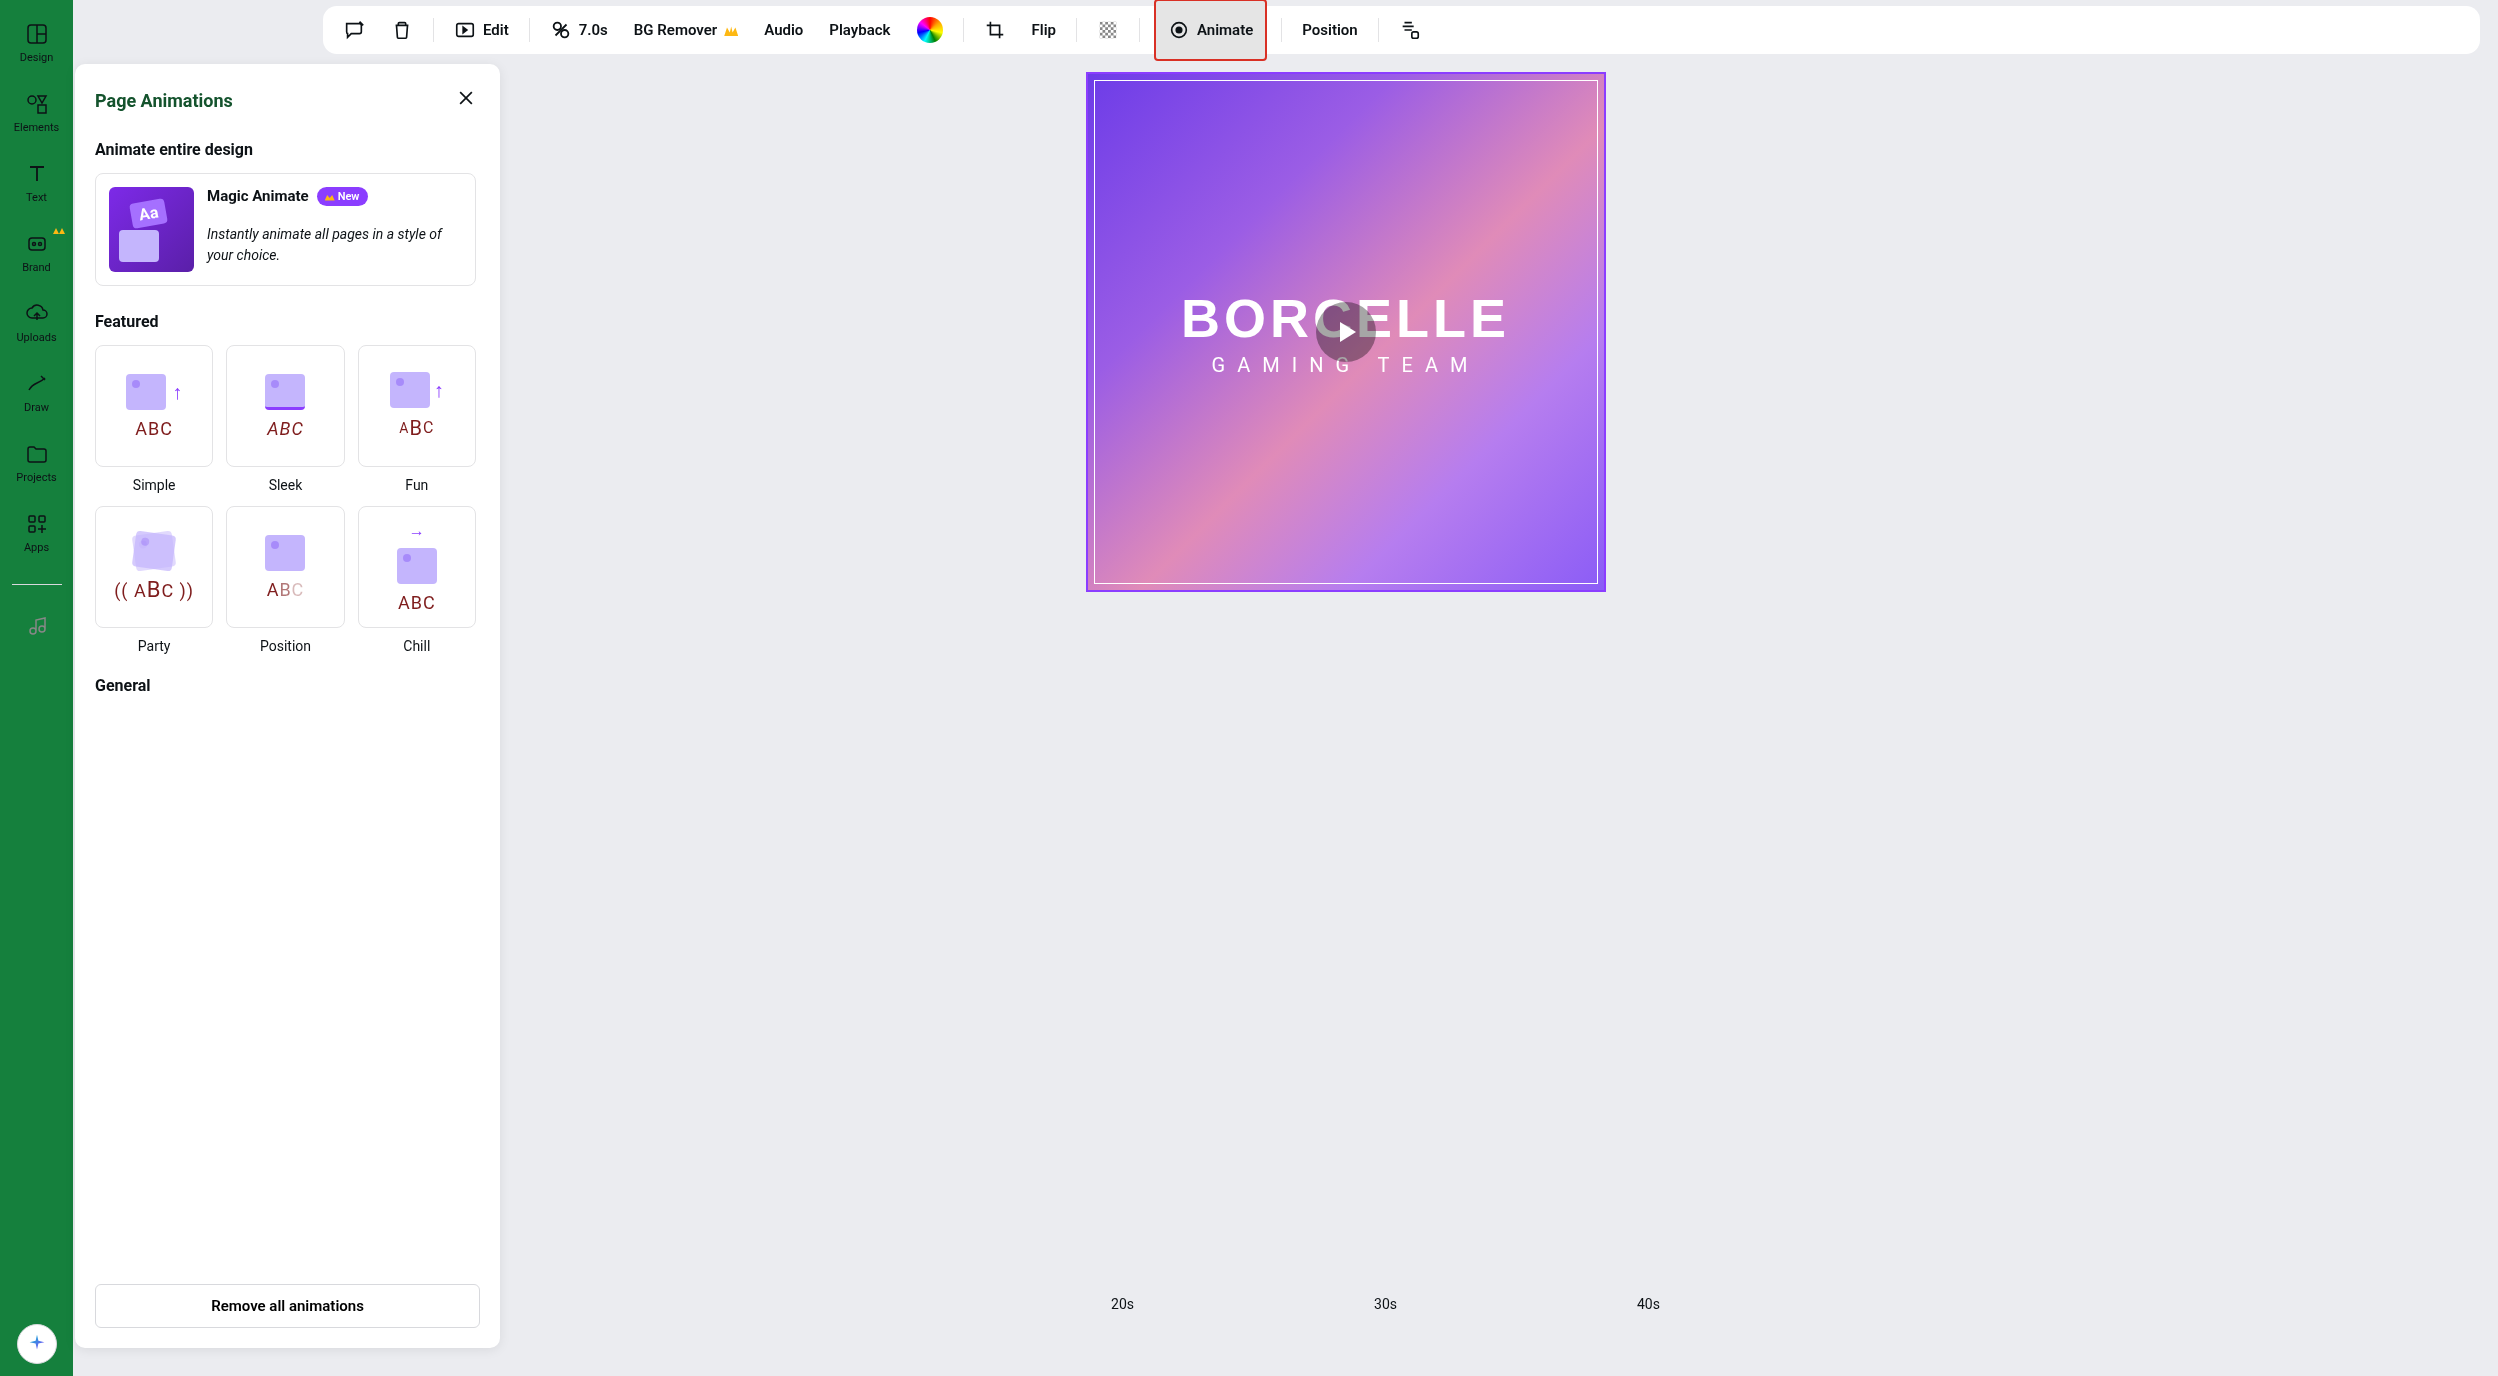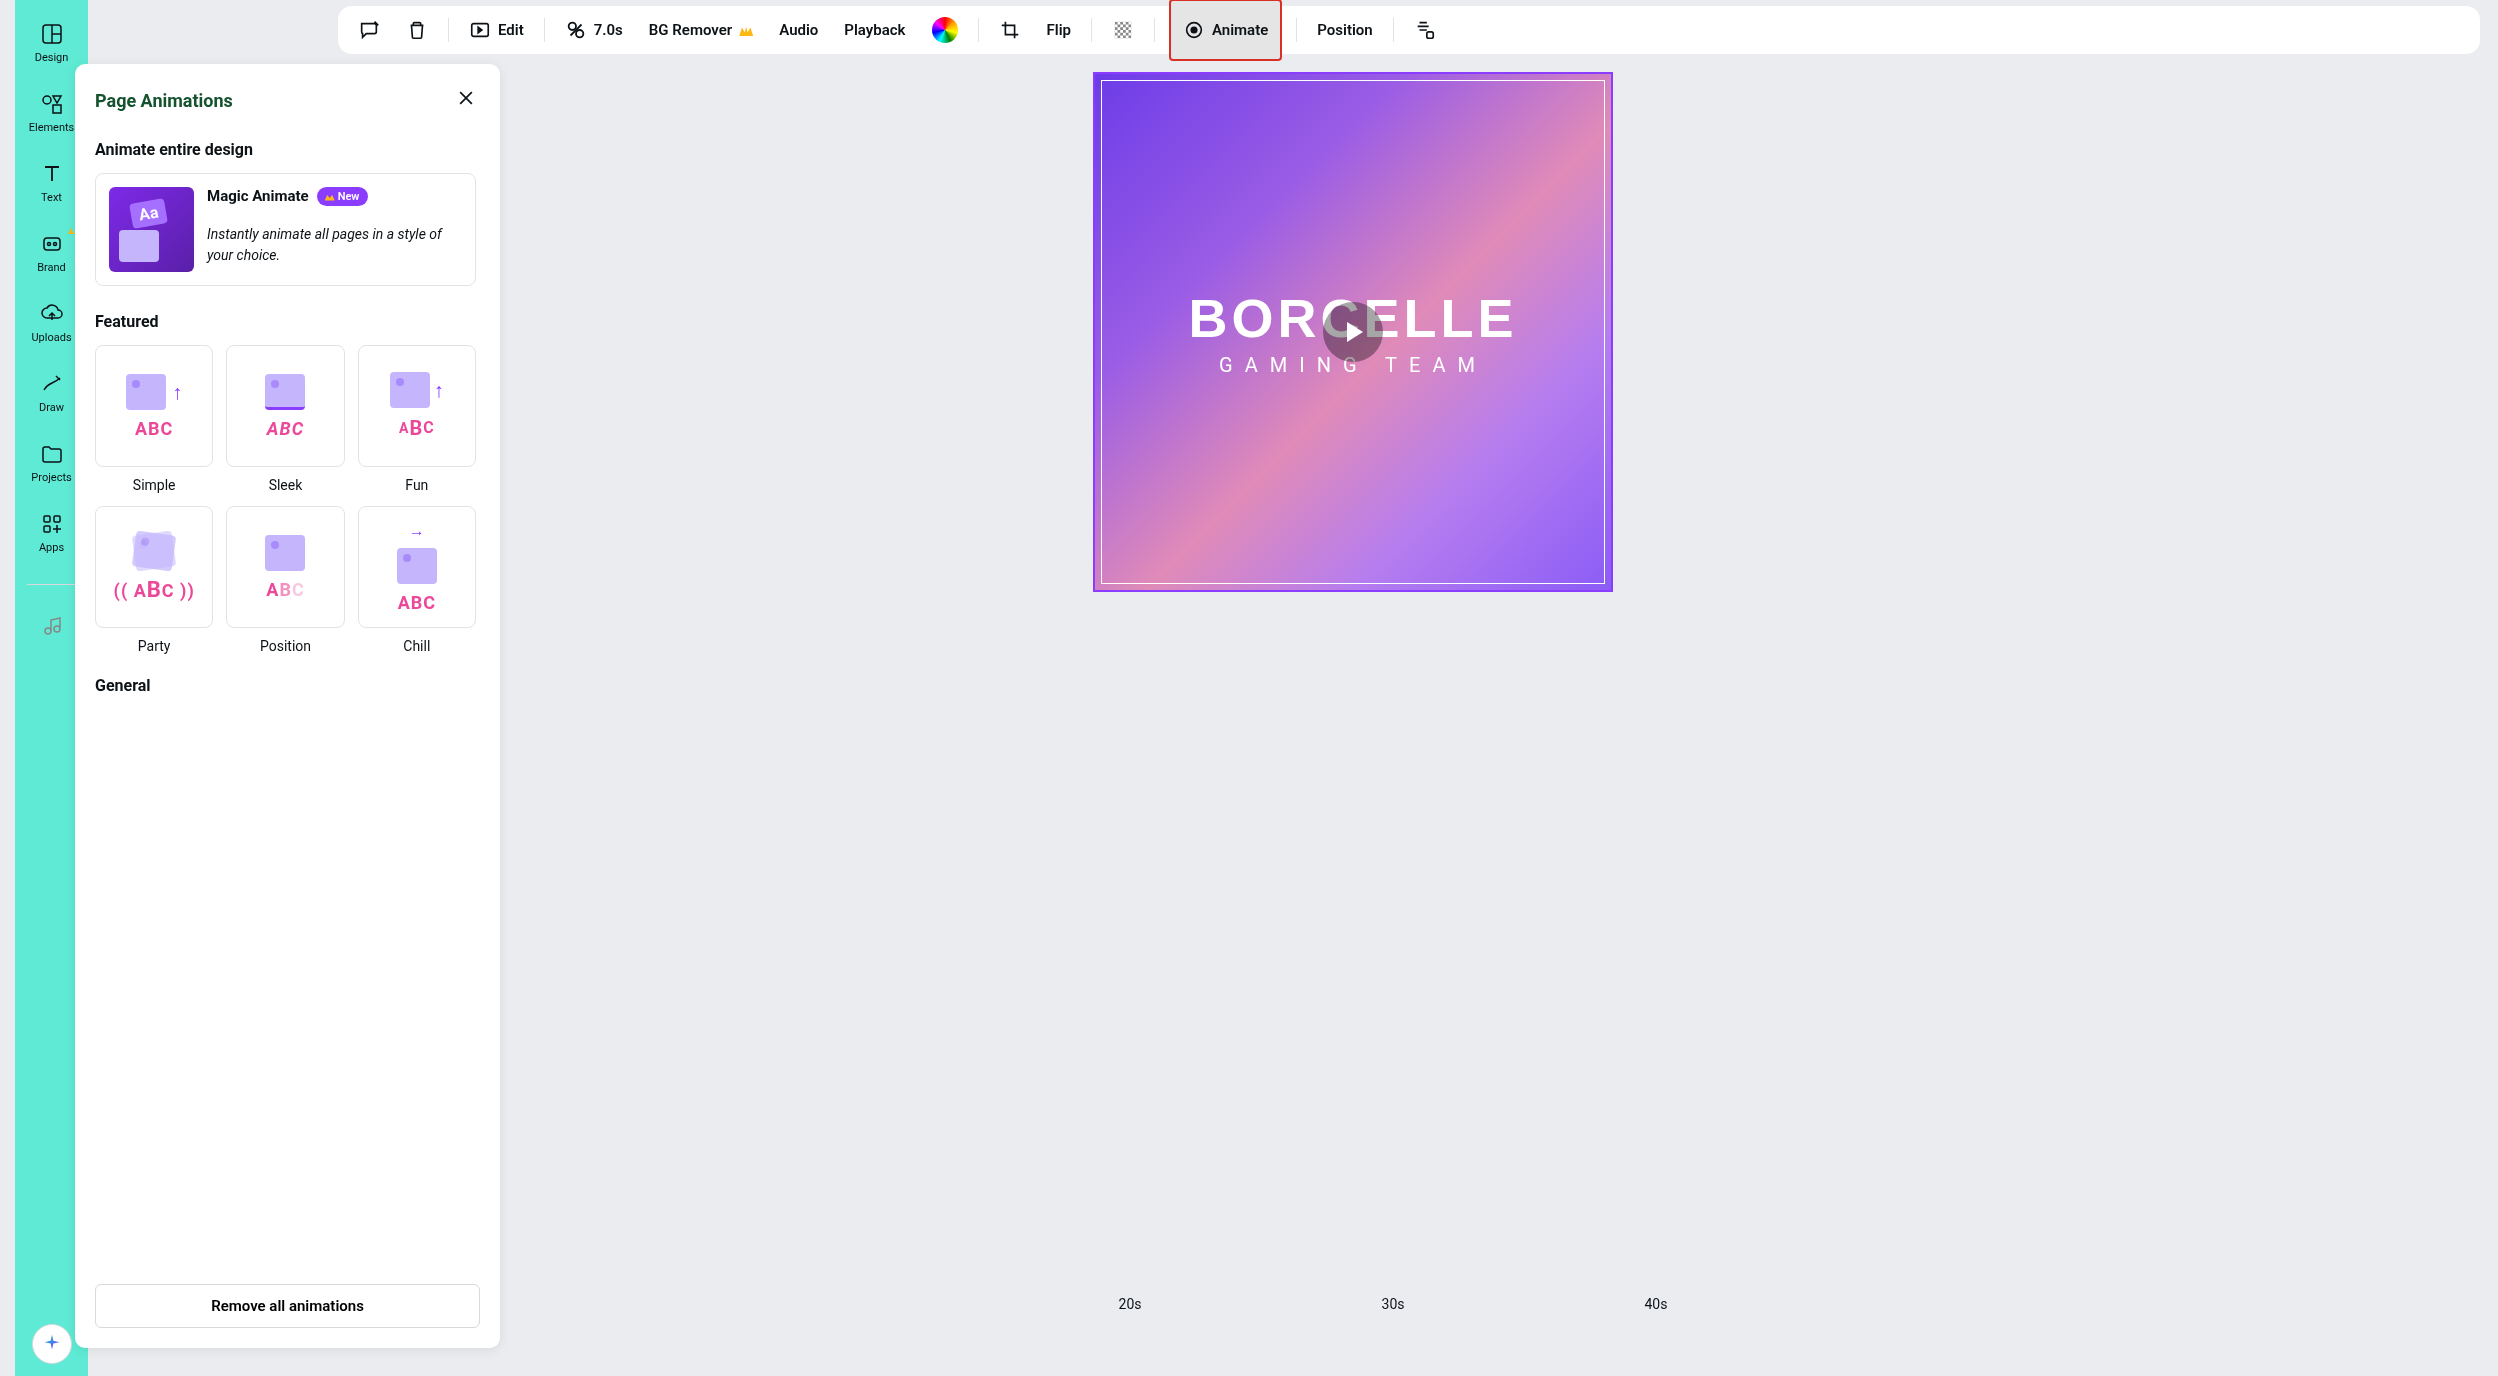--- a/index.html
+++ b/index.html
@@ -1,20 +1,20 @@
 <!DOCTYPE html>
 <html><head>
   <meta charset="utf-8">
   <style>
     * { margin: 0; padding: 0; box-sizing: border-box; font-family: -apple-system, BlinkMacSystemFont, 'Segoe UI', Roboto, sans-serif; }
     body { background: #ebecf0; overflow: hidden; }
     .app { display: flex; height: 100vh; }
     
     
-    .sidebar { width: 73px; background: #5eead4; display: flex; flex-direction: column; align-items: center; padding-top: 18px; gap: 20px; margin-left: 15px; }
+    .sidebar { width: 73px; background: #15803d; display: flex; flex-direction: column; align-items: center; padding-top: 18px; gap: 20px; }
     .sidebar-item { display: flex; flex-direction: column; align-items: center; gap: 5px; cursor: pointer; padding: 4px 2px; width: 100%; }
     .sidebar-item .icon { display: flex; justify-content: center; align-items: center; }
     .sidebar-item .label { font-size: 11px; color: #0d1216; }
     .badge-crown { position: relative; }
     .badge-crown::after { content: ''; position: absolute; top: -4px; right: 8px; width: 12px; height: 10px; background: #fdb813; clip-path: polygon(0 100%, 25% 40%, 50% 100%, 75% 40%, 100% 100%); }
     .sparkle-btn { width: 40px; height: 40px; border-radius: 50%; background: #fff; display: flex; align-items: center; justify-content: center; border: 1px solid #d8d9dd; margin-top: auto; margin-bottom: 12px; }
     
     
     .main { flex: 1; display: flex; flex-direction: column; }
     
@@ -44,21 +44,21 @@
     .new-badge { background: #8b3dff; color: #fff; font-size: 11px; font-weight: 600; padding: 3px 8px; border-radius: 10px; display: flex; align-items: center; gap: 3px; }
     .new-badge::before { content: ''; width: 10px; height: 8px; background: #fdb813; clip-path: polygon(0 100%, 25% 30%, 50% 70%, 75% 30%, 100% 100%); }
     .magic-desc { font-size: 14px; color: #0d1216; line-height: 1.5; font-style: italic; }
     
     
     .anim-grid { display: grid; grid-template-columns: repeat(3, 1fr); gap: 13px; margin-bottom: 22px; }
     .anim-item { display: flex; flex-direction: column; align-items: center; gap: 10px; cursor: pointer; }
     .anim-thumb { width: 100%; height: 122px; border: 1px solid #e3e3e5; border-radius: 8px; display: flex; flex-direction: column; align-items: center; justify-content: center; gap: 8px; }
     .anim-img { width: 40px; height: 36px; background: #c4b5fd; border-radius: 4px; position: relative; }
     .anim-img::after { content: ''; position: absolute; top: 6px; left: 6px; width: 8px; height: 8px; background: #a78bfa; border-radius: 50%; }
-    .anim-text { color: #ec4899; font-size: 18px; font-weight: 700; letter-spacing: 1px; }
+    .anim-text { color: #7f1d1d; font-size: 18px; font-weight: 400; letter-spacing: 1px; }
     .anim-label { font-size: 14px; color: #0d1216; }
     .arrow-up { color: #8b3dff; font-size: 20px; }
     .arrow-right { color: #8b3dff; font-size: 16px; }
     
     
     .remove-btn { border: 1px solid #d8d9dd; border-radius: 6px; padding: 12px; text-align: center; font-size: 15px; font-weight: 600; cursor: pointer; margin-top: auto; }
     
     
     .canvas-area { flex: 1; display: flex; align-items: flex-start; justify-content: center; padding-top: 18px; }
     .canvas { width: 520px; height: 520px; border: 2px solid #8b3dff; position: relative; background: linear-gradient(135deg, #6d3ce8 0%, #9b5de5 30%, #e08bb8 55%, #b67def 75%, #8b5cf6 100%); display: flex; flex-direction: column; align-items: center; justify-content: center; margin-left: 120px; }

